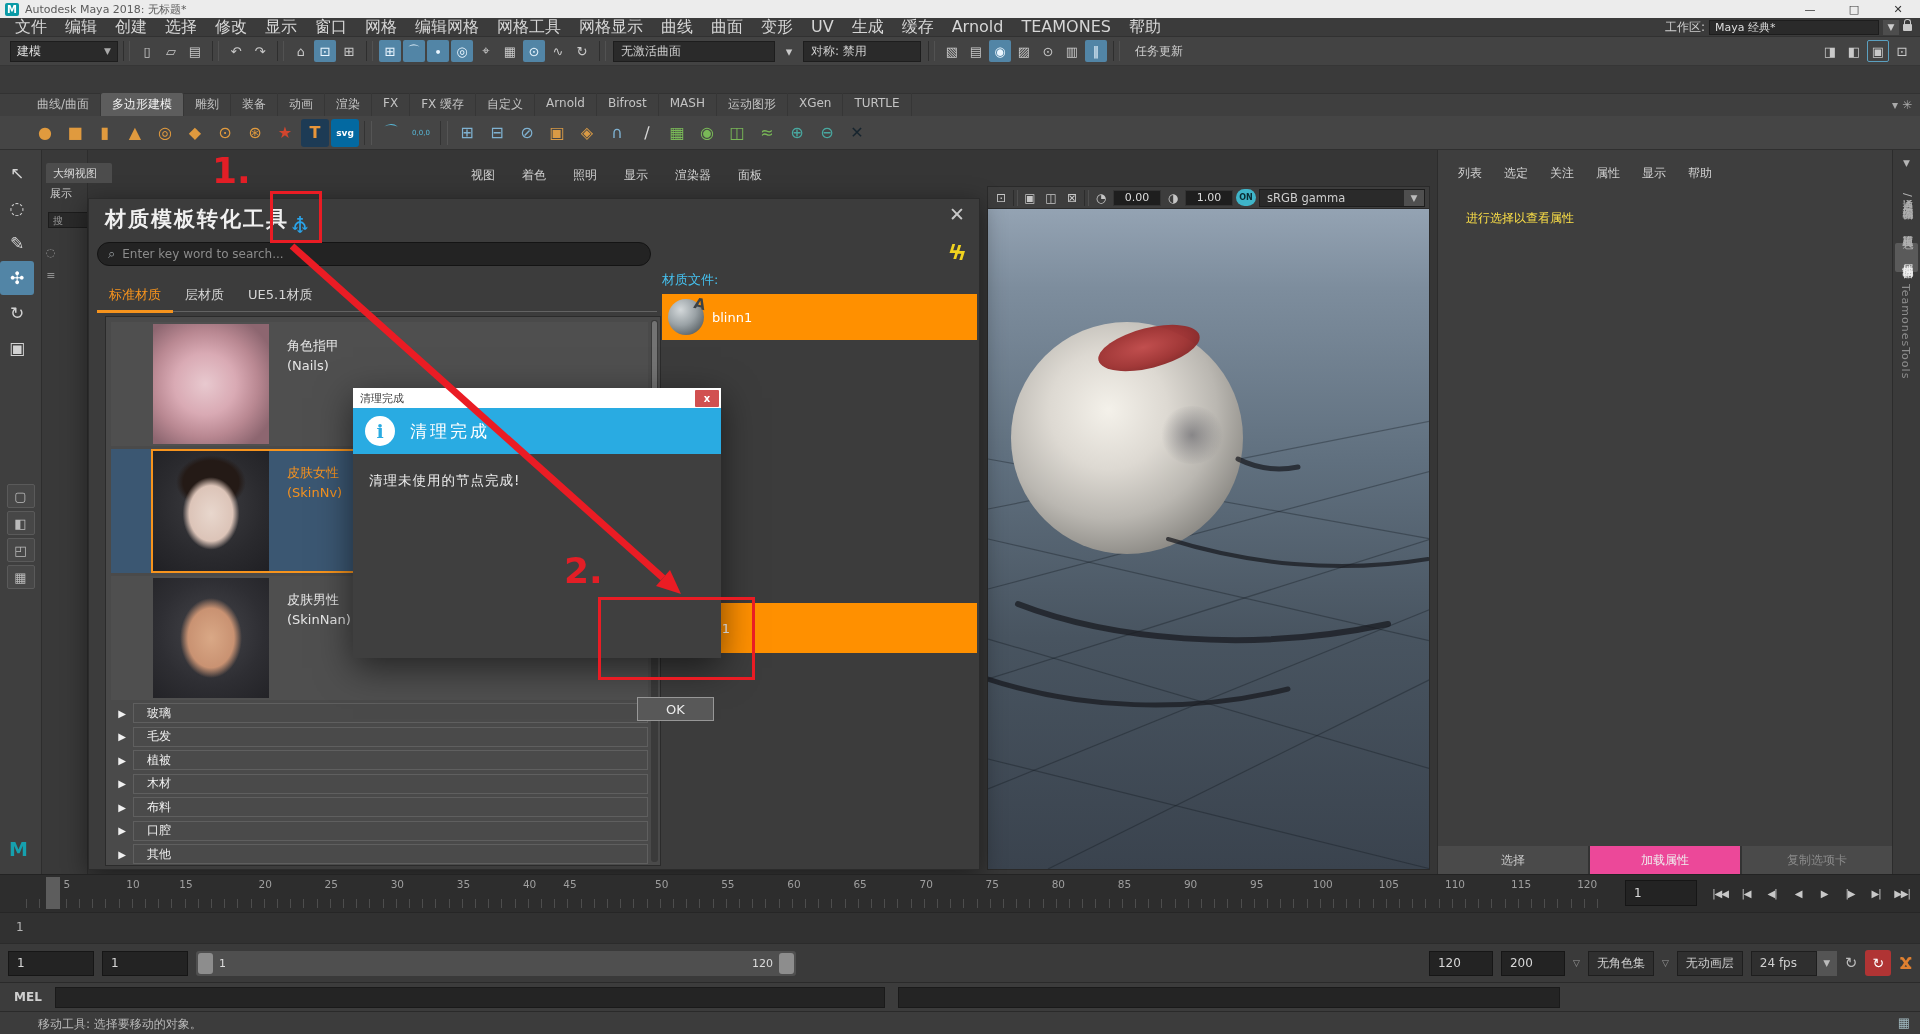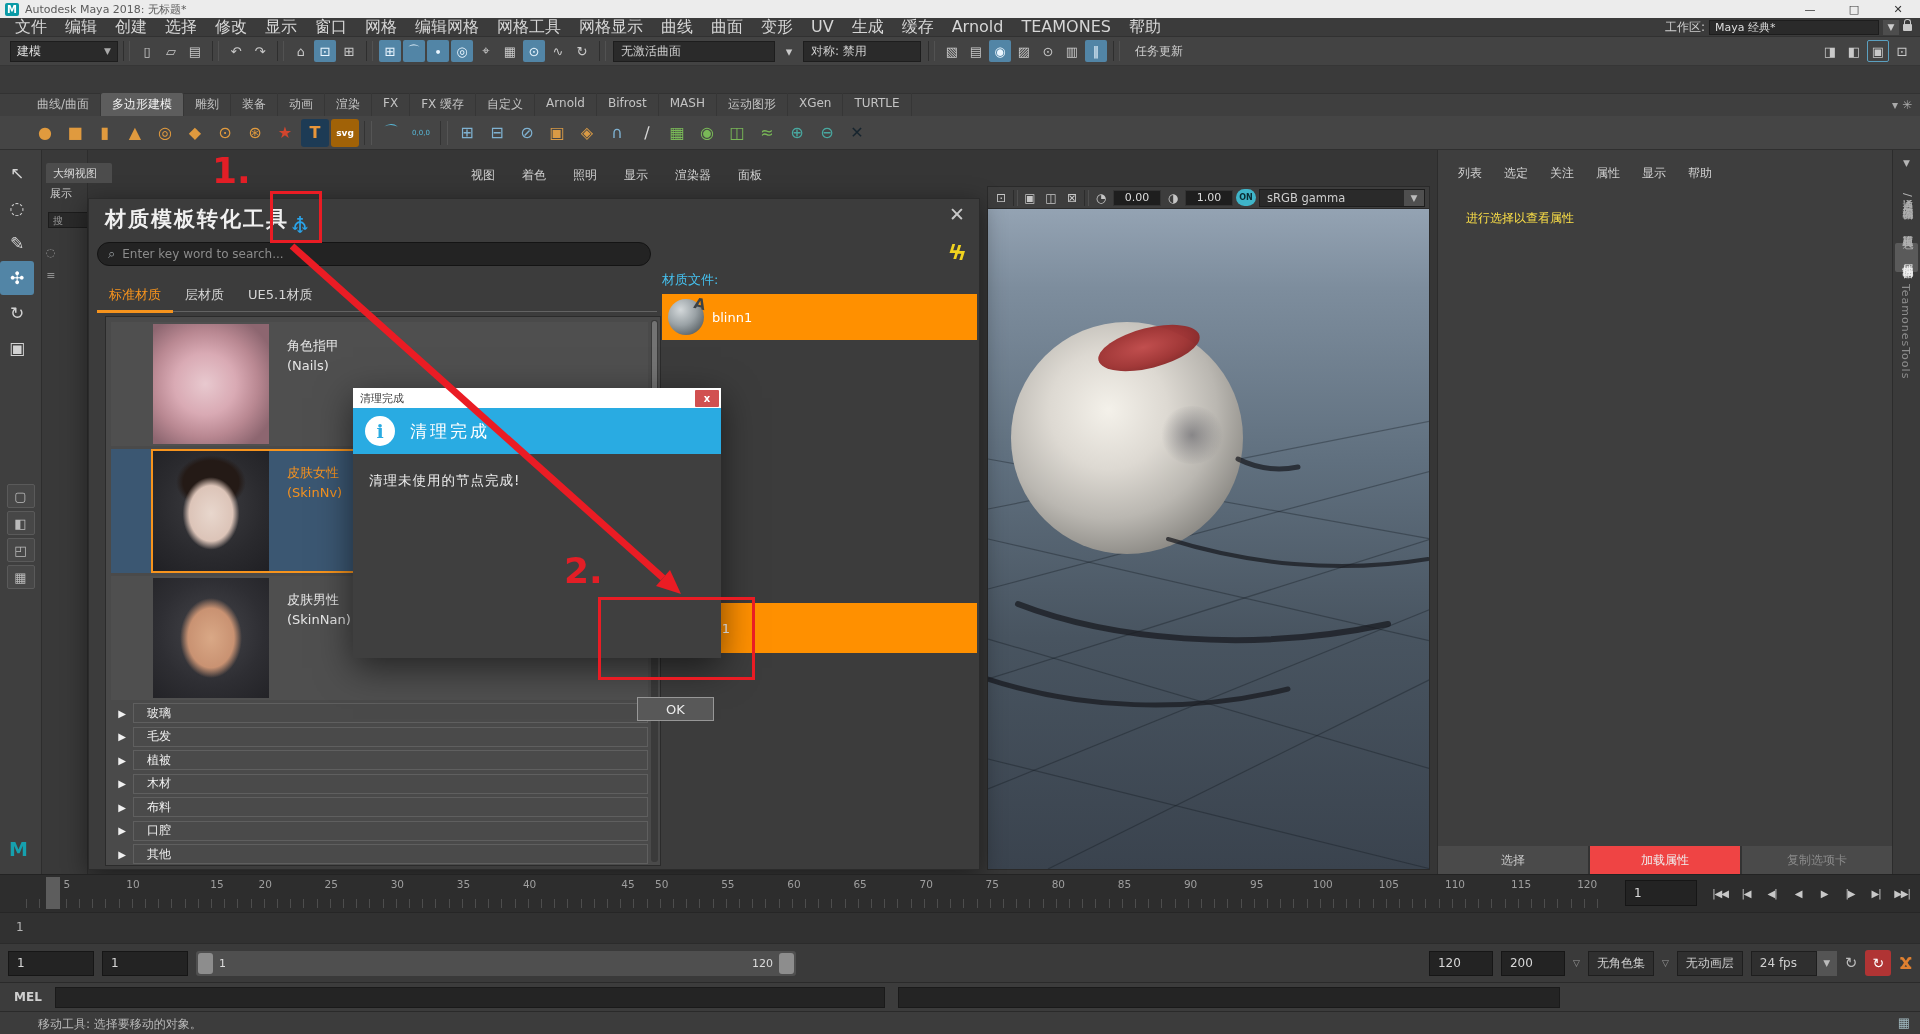--- a/index.html
+++ b/index.html
@@ -156,21 +156,21 @@
   .shader-ball .a{position:absolute;right:-2px;top:-4px;font-size:15px;font-weight:bold;color:#3c4246;transform:rotate(12deg)}
   .file-chip{width:26px;height:26px;flex:none;border:1px solid #2a2a2a;
      background:repeating-linear-gradient(45deg,#d8d8d8 0 4px,#555 4px 8px)}
 
   
   #attr-panel{position:absolute;left:1437px;top:0;bottom:0;width:455px;background:#3e3e3e;border-left:1px solid #2c2c2c}
   #attr-menu{position:absolute;left:20px;top:15px;display:flex;gap:22px;font-size:12px;color:#d0d0d0}
   #attr-hint{position:absolute;left:28px;top:60px;font-size:12px;color:#fde047}
   #attr-buttons{position:absolute;left:0;right:0;bottom:0;height:28px;display:flex;gap:2px;background:#333}
   .attr-btn{flex:1;display:flex;align-items:center;justify-content:center;font-size:12px;background:#4a4a4a;color:#c9c9c9}
-  .attr-btn.lit{background:#ef4444;color:#efefef}
+  .attr-btn.lit{background:#ec4899;color:#efefef}
   .attr-btn.dim{color:#8a8a8a}
 
   
   #right-strip{position:absolute;left:1892px;top:0;bottom:0;width:28px;background:#3a3a3a;border-left:1px solid #2c2c2c;
                display:flex;flex-direction:column;align-items:center;padding-top:8px}
   #strip-caret{color:#b5b5b5;font-size:9px;margin-bottom:10px}
   .vtab{writing-mode:vertical-rl;font-size:11px;color:#b2b2b2;padding:12px 4px;white-space:nowrap;letter-spacing:1px}
   .vtab.active{background:#5a5a5a;color:#f0f0f0;border-radius:2px}
   .vtab.dim{color:#8d8d8d}
 
@@ -367,21 +367,21 @@
       <span class="sicon ico" style="color: rgb(224, 154, 62);">●</span>
       <span class="sicon ico" style="color: rgb(224, 154, 62);">■</span>
       <span class="sicon ico" style="color: rgb(224, 154, 62);">▮</span>
       <span class="sicon ico" style="color: rgb(224, 154, 62);">▲</span>
       <span class="sicon ico" style="color: rgb(224, 154, 62);">◎</span>
       <span class="sicon ico" style="color: rgb(224, 154, 62);">◆</span>
       <span class="sicon ico" style="color: rgb(224, 154, 62);">⊙</span>
       <span class="sicon ico" style="color: rgb(224, 154, 62);">⊛</span>
       <span class="sicon ico" style="color: rgb(209, 69, 46);">★</span>
       <span class="sicon ico badge" style="color: rgb(232, 150, 58); background: rgb(29, 59, 85);">T</span>
-      <span class="sicon ico badge" style="color: rgb(255, 255, 255); background: #a16207; font-size: 9px;">svg</span>
+      <span class="sicon ico badge" style="color: rgb(255, 255, 255); background: #0369a1; font-size: 9px;">svg</span>
       <span class="shelf-sep"></span>
       <span class="sicon ico" style="color: rgb(87, 184, 216);">⌒</span>
       <span class="sicon ico" style="color: rgb(87, 184, 216); font-size: 7px;">0,0,0</span>
       <span class="shelf-sep"></span>
       <span class="sicon ico" style="color: rgb(127, 178, 210);">⊞</span>
       <span class="sicon ico" style="color: rgb(127, 178, 210);">⊟</span>
       <span class="sicon ico" style="color: rgb(127, 178, 210);">⊘</span>
       <span class="sicon ico" style="color: rgb(217, 154, 69);">▣</span>
       <span class="sicon ico" style="color: rgb(217, 154, 69);">◈</span>
       <span class="sicon ico" style="color: rgb(127, 178, 210);">∩</span>
@@ -593,27 +593,27 @@
           <div class="vtab active">属性编辑器</div>
           <div class="vtab dim">TeamonesTools</div>
         </div>
     </div>
   </div>
 
   <div id="timeline" class="row">
     <div id="ticks">
         <span class="tick-num" style="left: 66.88px;">5</span>
         <span class="tick-num" style="left: 132.98px;">10</span>
-        <span class="tick-num" style="left: 217px;">15</span>
+        <span class="tick-num" style="left: 186px;">15</span>
         <span class="tick-num" style="left: 265.18px;">20</span>
         <span class="tick-num" style="left: 331.28px;">25</span>
         <span class="tick-num" style="left: 397.38px;">30</span>
         <span class="tick-num" style="left: 463.48px;">35</span>
         <span class="tick-num" style="left: 529.58px;">40</span>
-        <span class="tick-num" style="left: 628px;">45</span>
+        <span class="tick-num" style="left: 570px;">45</span>
         <span class="tick-num" style="left: 661.78px;">50</span>
         <span class="tick-num" style="left: 727.88px;">55</span>
         <span class="tick-num" style="left: 793.98px;">60</span>
         <span class="tick-num" style="left: 860.08px;">65</span>
         <span class="tick-num" style="left: 926.18px;">70</span>
         <span class="tick-num" style="left: 992.28px;">75</span>
         <span class="tick-num" style="left: 1058.38px;">80</span>
         <span class="tick-num" style="left: 1124.48px;">85</span>
         <span class="tick-num" style="left: 1190.58px;">90</span>
         <span class="tick-num" style="left: 1256.68px;">95</span>

